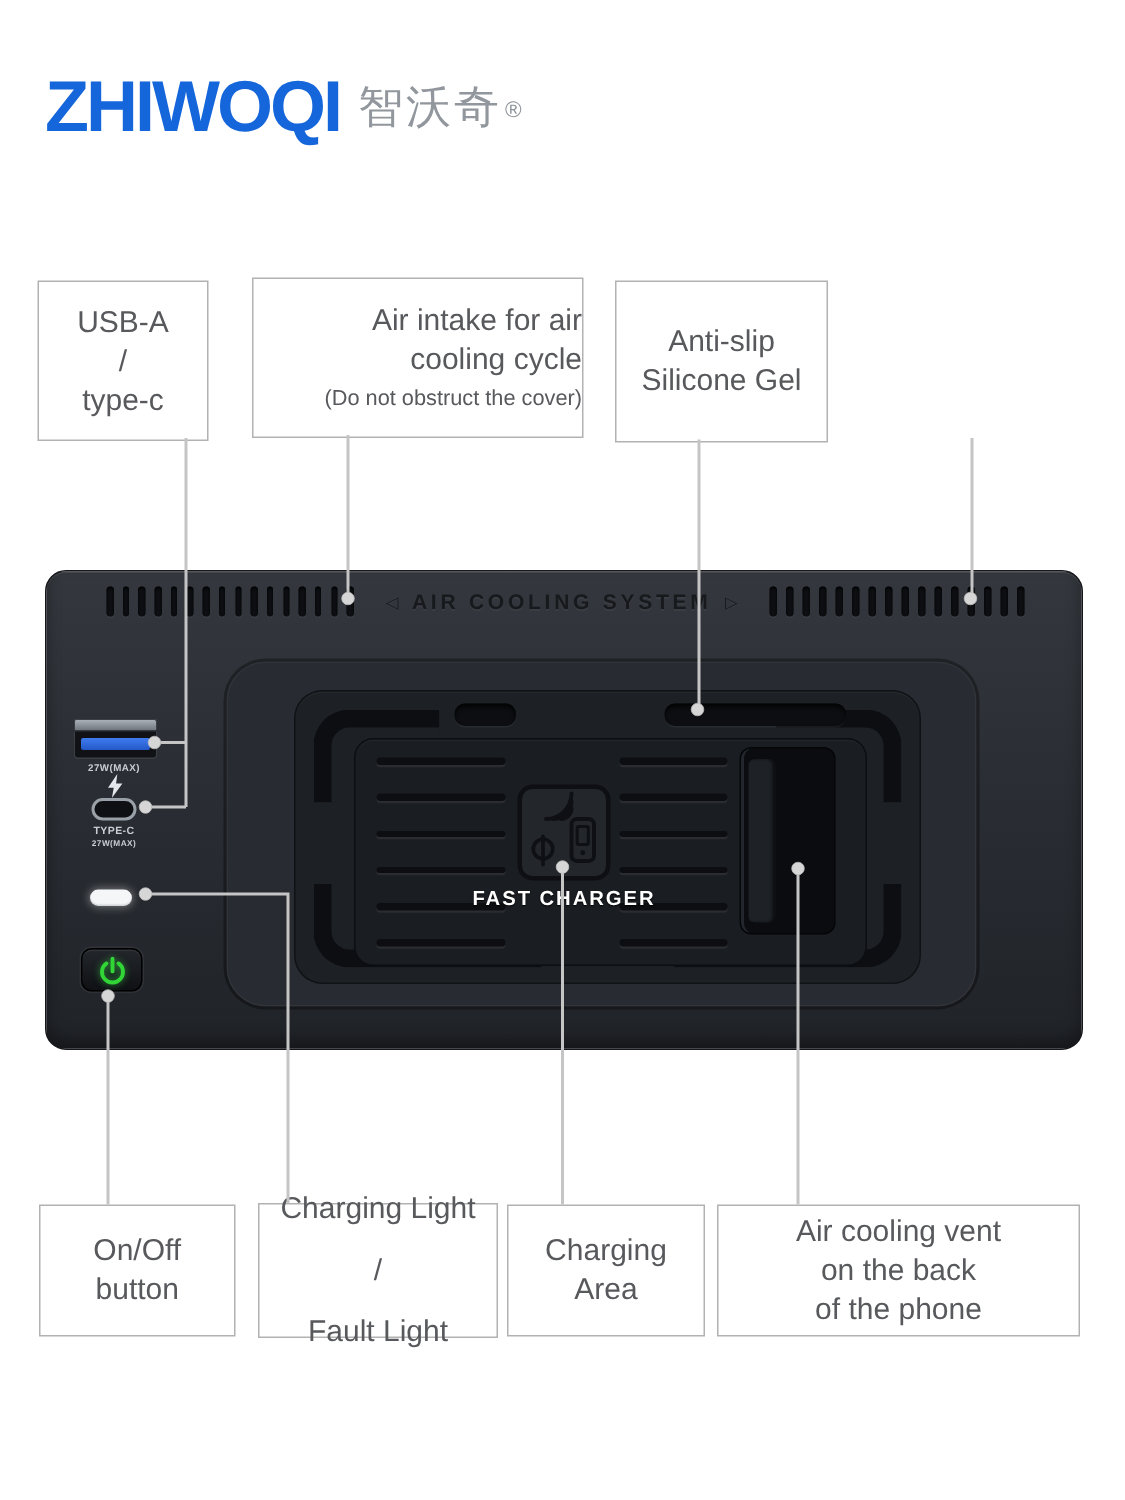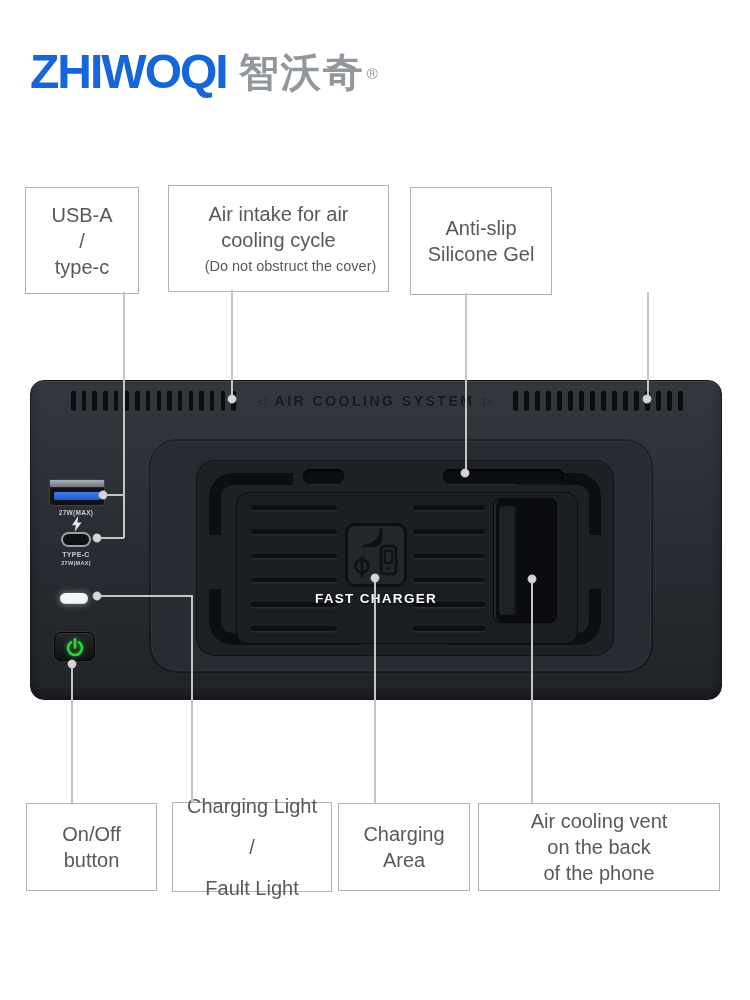--- a/index.html
+++ b/index.html
@@ -2,30 +2,30 @@
 <html><head>
 <meta charset="utf-8">
 <style>
   html,body{margin:0;padding:0;background:#ffffff;}
   body{font-family:"Liberation Sans", "DejaVu Sans", sans-serif;}
   #figure{position:relative;width:750px;height:1000px;background:#fff;overflow:hidden;}
 
   
   .logo{position:absolute;left:30px;top:46px;height:52px;display:flex;align-items:center;white-space:nowrap;}
   .logo .latin{font-size:48px;line-height:48px;font-weight:800;letter-spacing:-2px;color:#1666db;}
-  .logo .cn{font-size:40px;line-height:46px;font-weight:700;color:#91979d;margin-left:12px;letter-spacing:2px;}
+  .logo .cn{font-size:30px;line-height:46px;font-weight:400;color:#91979d;margin-left:12px;letter-spacing:2px;}
   .logo .reg{font-size:15px;line-height:15px;color:#8d939a;margin-left:2px;margin-top:2px;font-weight:400;}
 
   
   .callout{position:absolute;background:#fff;border:1px solid #b2b2b2;display:flex;flex-direction:column;
            align-items:center;justify-content:center;text-align:center;color:#58595c;
            font-size:20px;line-height:26px;z-index:20;}
   .callout .note{font-size:14.5px;line-height:20px;margin-top:3px;color:#58595c;margin-left:24px;}
   #box-usb{left:25px;top:187px;width:112px;height:105px;}
-  #box-intake{left:168px;top:185px;width:219px;height:105px;}
+  #box-intake{left:168px;top:185px;width:219px;height:105px;align-items:flex-end;}
   #box-antislip{left:410px;top:187px;width:140px;height:106px;}
   #box-ventout{left:577px;top:186px;width:147px;height:107px;}
   #box-onoff{left:26px;top:803px;width:129px;height:86px;}
   #box-chglight{left:172px;top:802px;width:158px;height:88px;gap:15px;}
   #box-chgarea{left:338px;top:803px;width:130px;height:86px;}
   #box-airvent{left:478px;top:803px;width:240px;height:86px;align-items:center;}
 
   
   .device{position:absolute;left:30px;top:380px;width:690px;height:318px;border-radius:14px;
           background:linear-gradient(180deg,#34383e 0%,#2a2d33 45%,#202328 100%);

